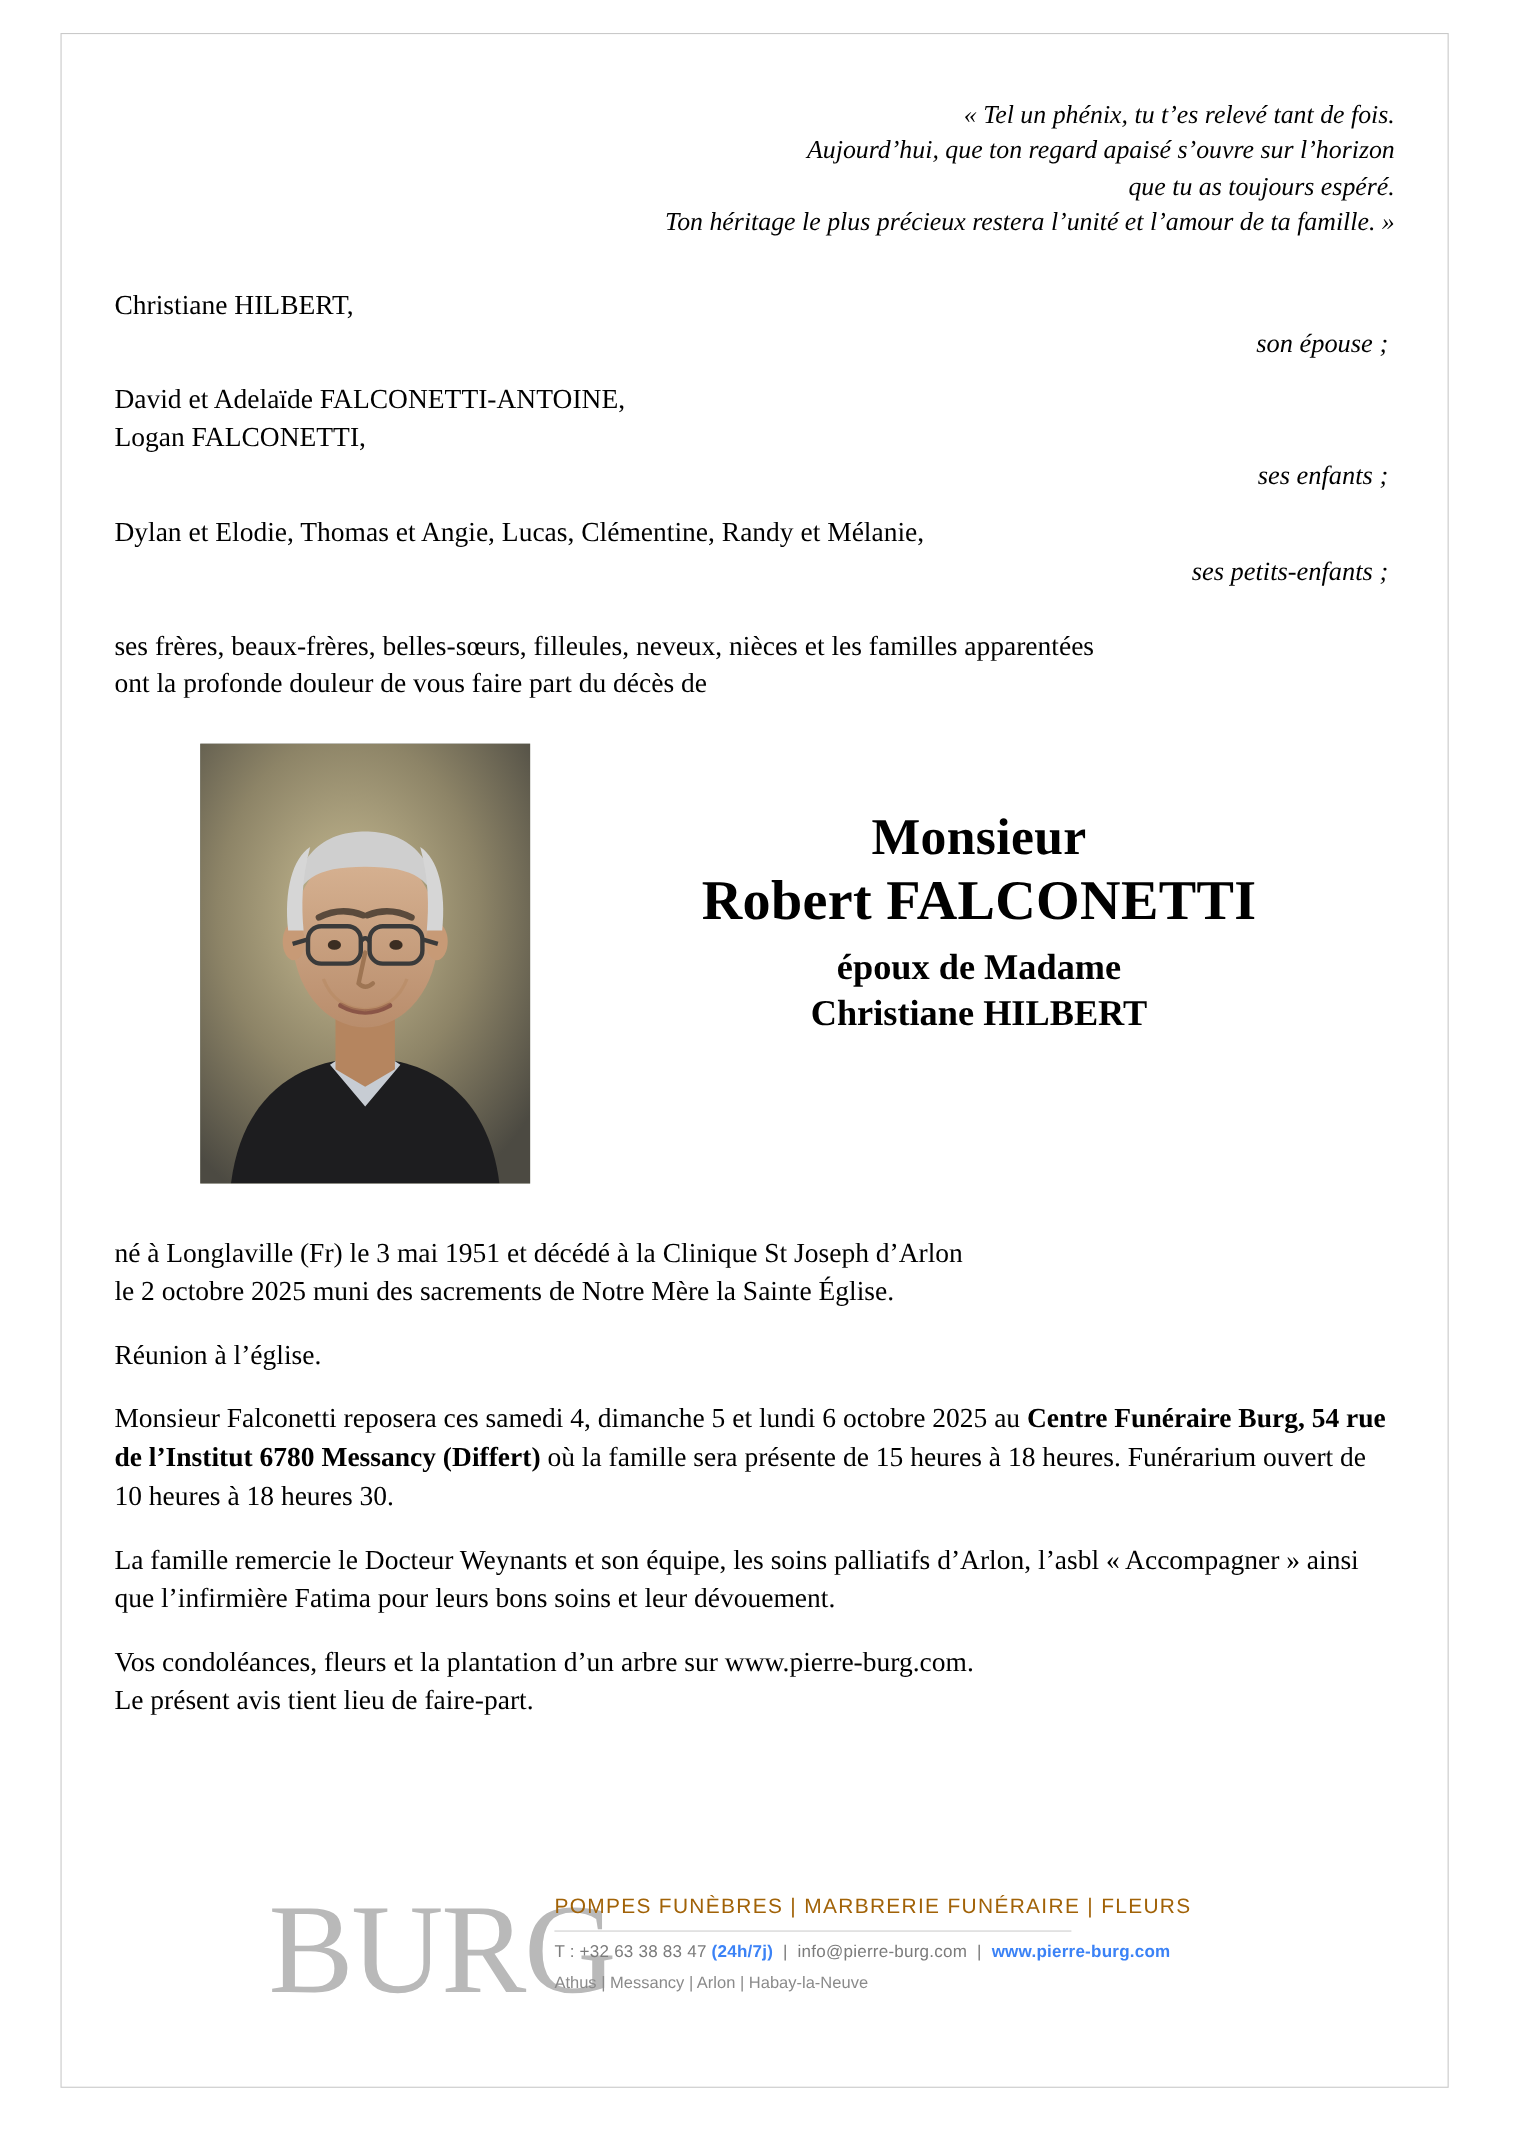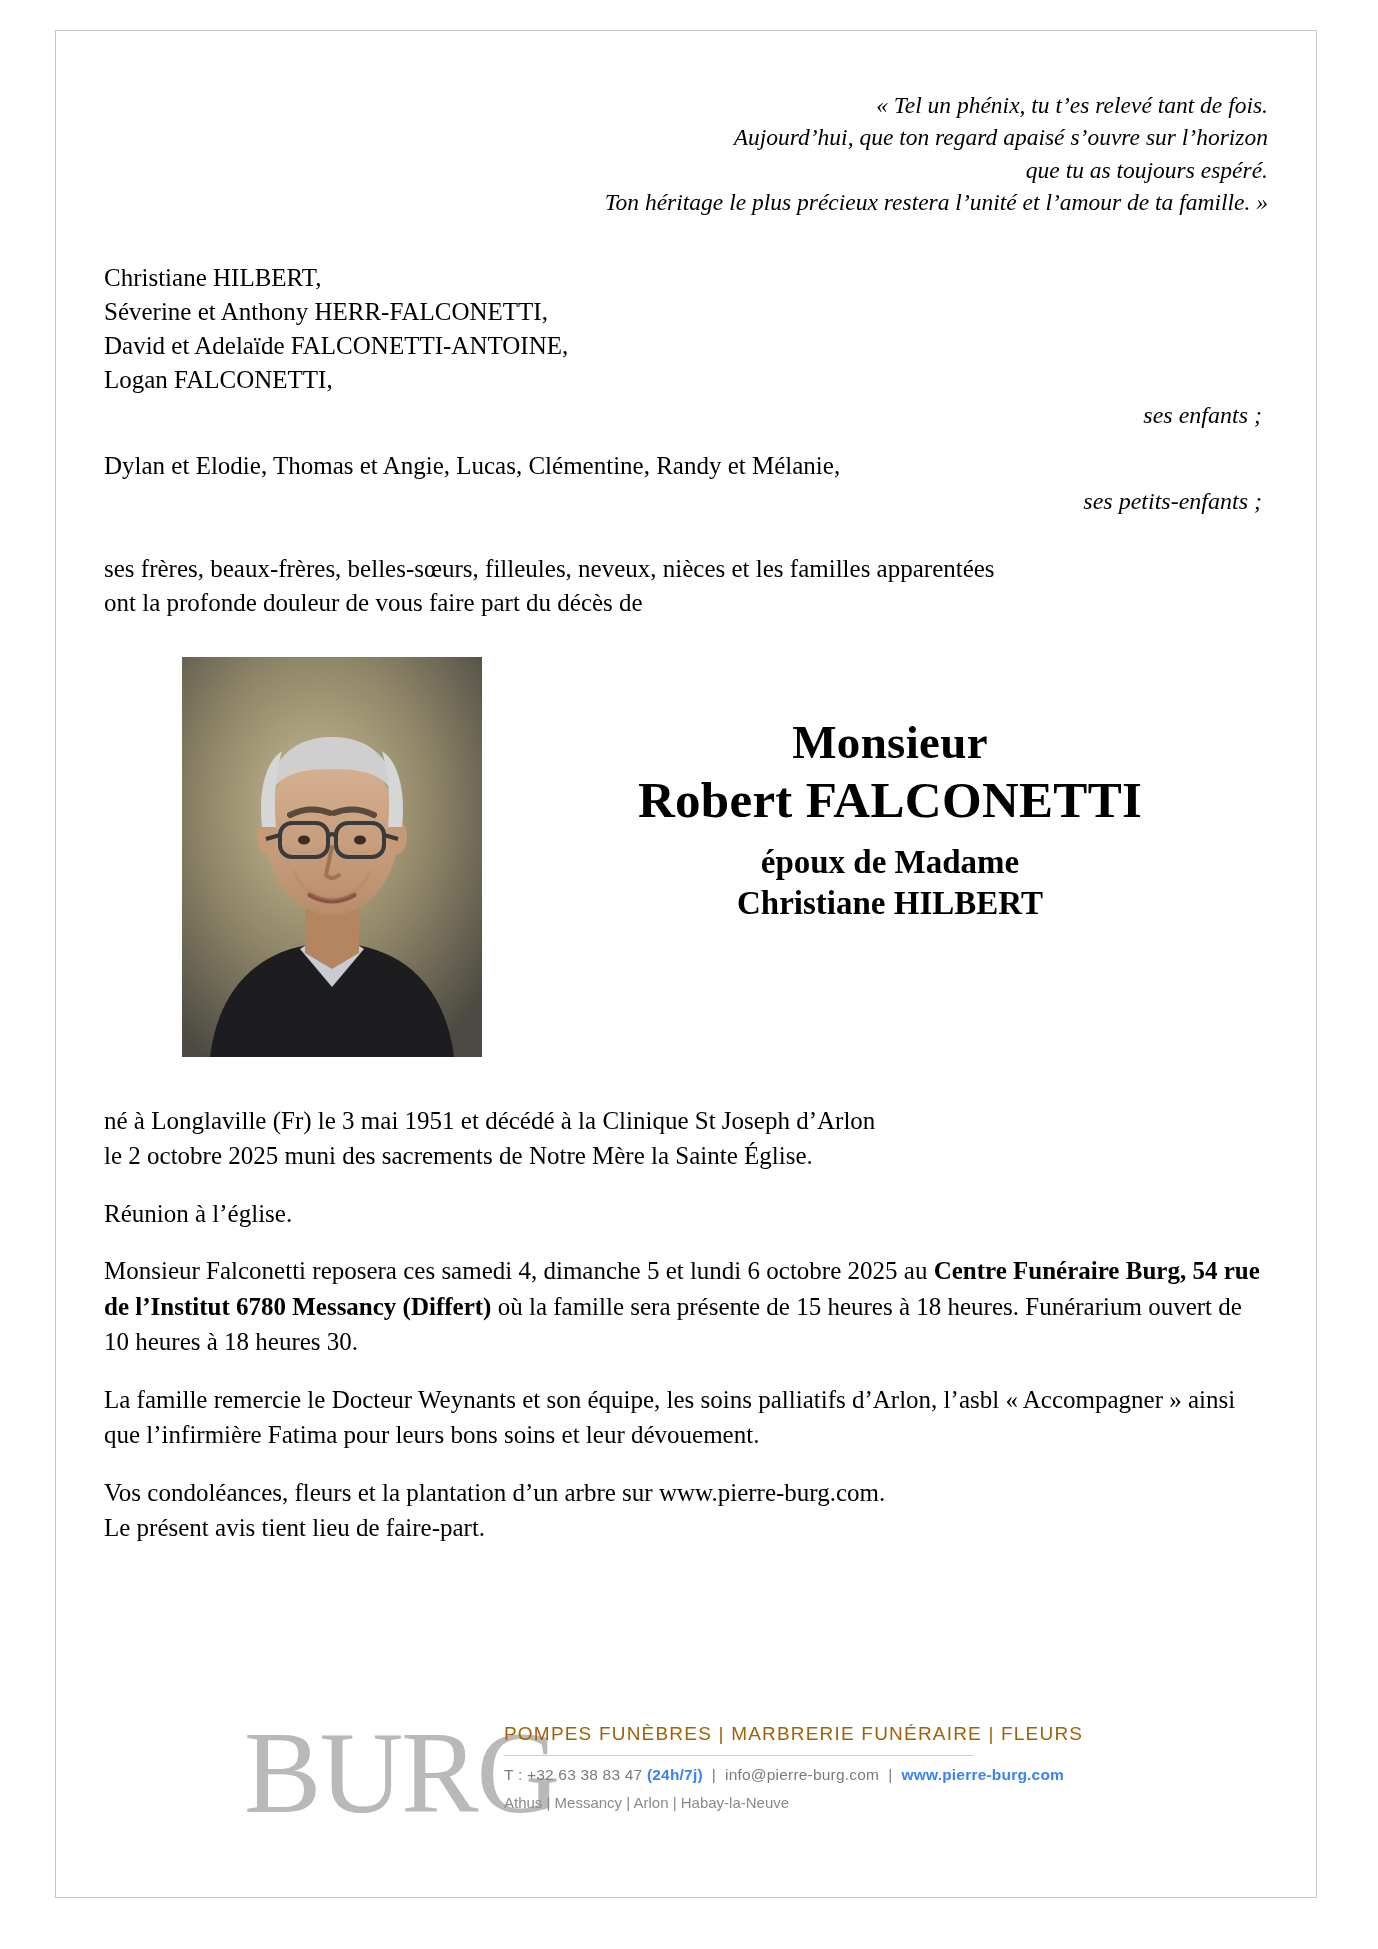--- a/index.html
+++ b/index.html
@@ -180,22 +180,22 @@
 
     <div class="epigraph">
       <div>« Tel un phénix, tu t’es relevé tant de fois.</div>
       <div>Aujourd’hui, que ton regard apaisé s’ouvre sur l’horizon</div>
       <div>que tu as toujours espéré.</div>
       <div>Ton héritage le plus précieux restera l’unité et l’amour de ta famille. »</div>
     </div>
 
     <div class="family">
       <div class="line">Christiane HILBERT,</div>
-
-      <div class="line">Séverine et Anthony HERR-FALCONETTI,</div>
+      <div class="role">son épouse ;</div>
+
       <div class="line">David et Adelaïde FALCONETTI-ANTOINE,</div>
       <div class="line">Logan FALCONETTI,</div>
       <div class="role">ses enfants ;</div>
 
       <div class="line">Dylan et Elodie, Thomas et Angie, Lucas, Clémentine, Randy et Mélanie,</div>
       <div class="role">ses petits-enfants ;</div>
     </div>
 
     <div class="relatives">
       <div>ses frères, beaux-frères, belles-sœurs, filleules, neveux, nièces et les familles apparentées</div>

